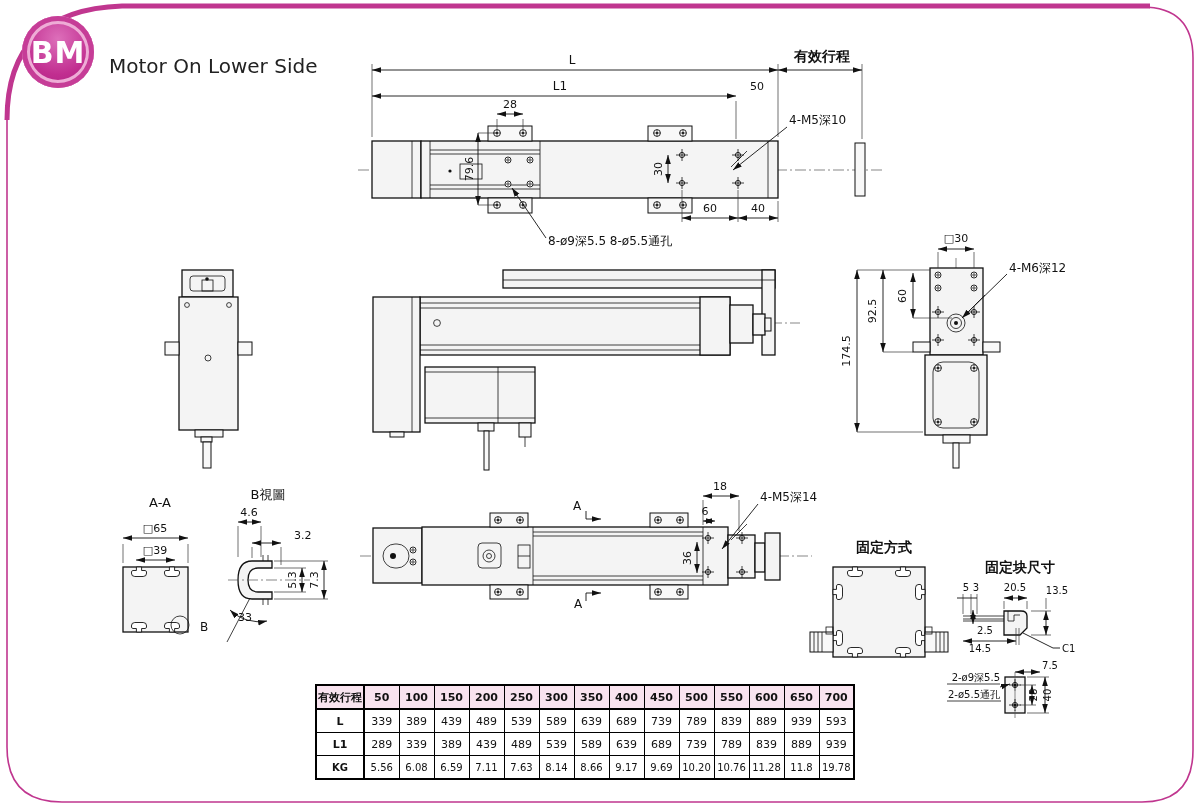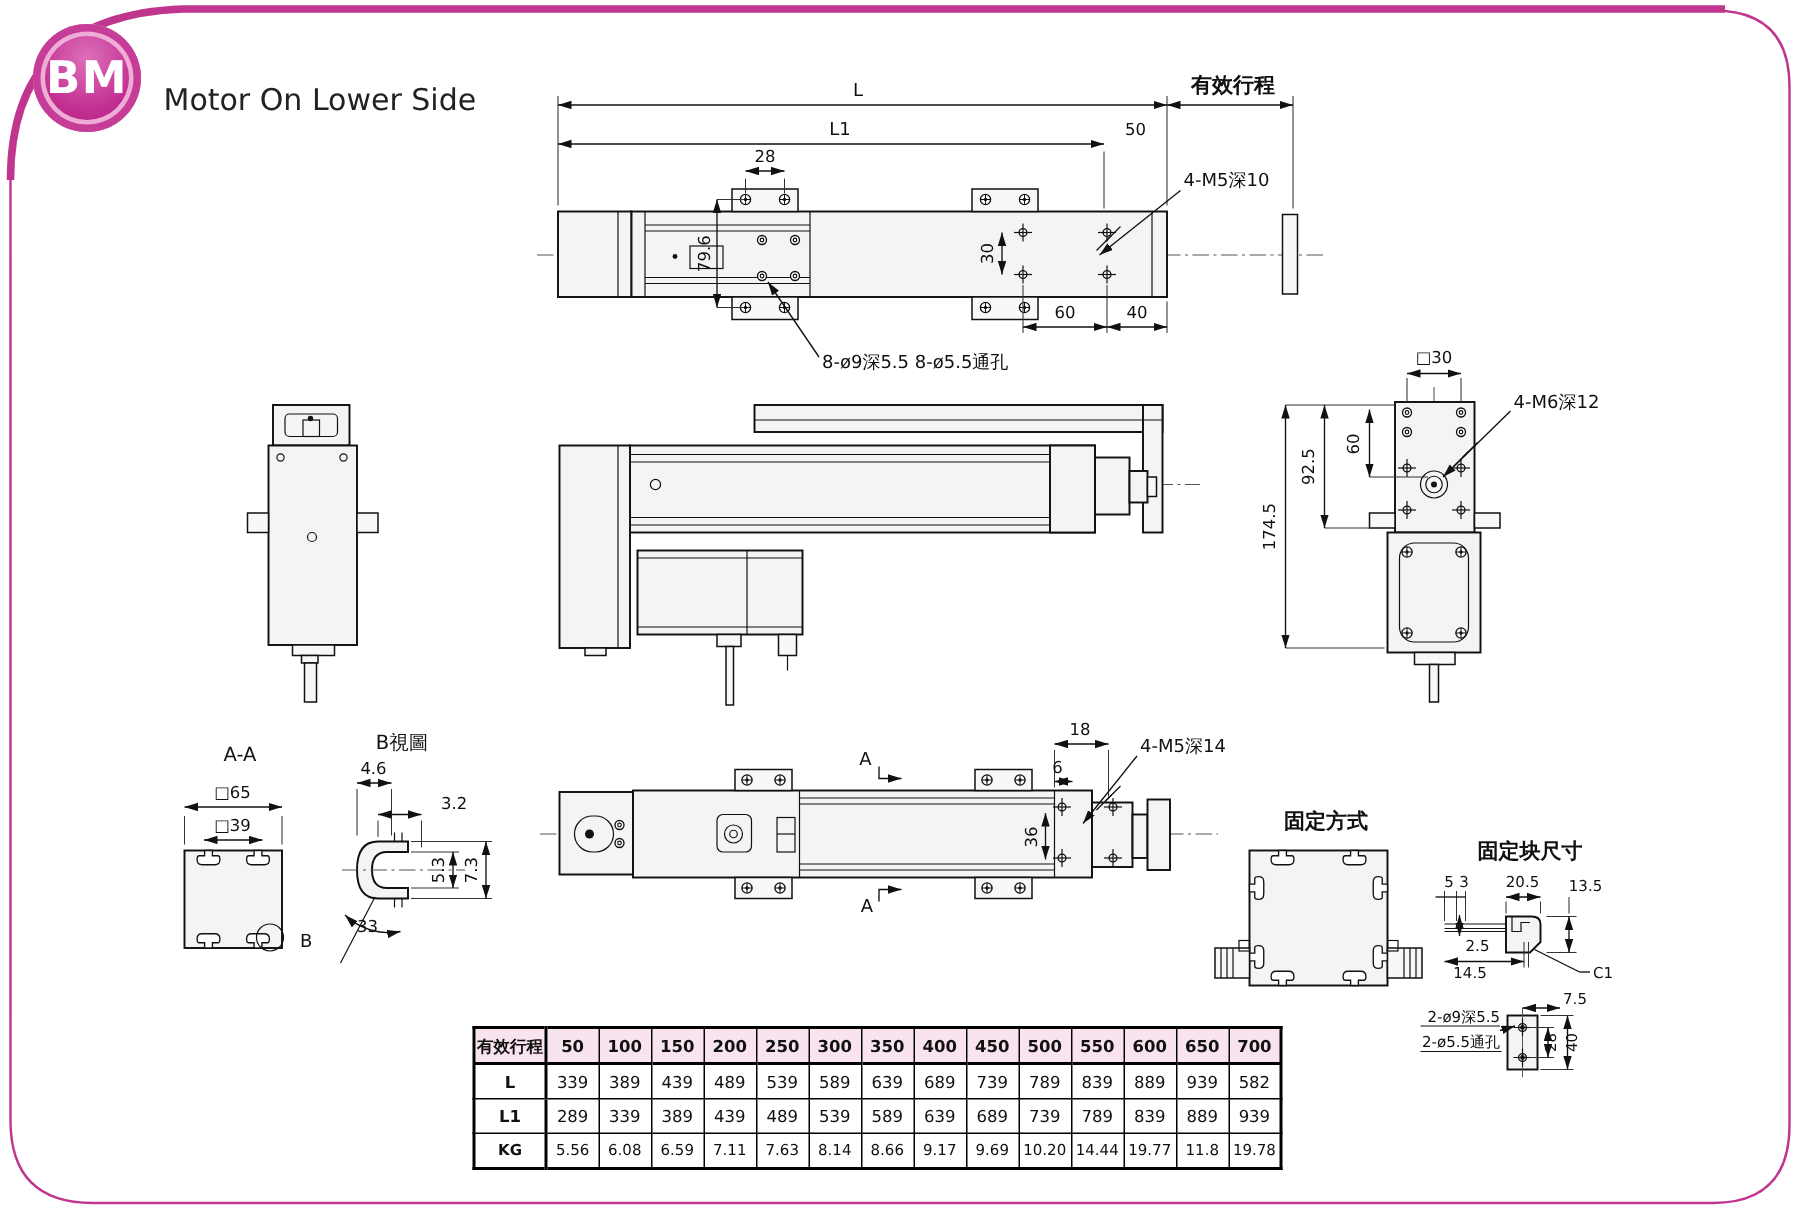--- a/index.html
+++ b/index.html
@@ -472,21 +472,21 @@
           <td>489</td>
           <td>539</td>
           <td>589</td>
           <td>639</td>
           <td>689</td>
           <td>739</td>
           <td>789</td>
           <td>839</td>
           <td>889</td>
           <td>939</td>
-          <td>582</td>
+          <td>593</td>
         </tr>
         <tr>
           <td class="rowlabel">L1</td>
           <td>289</td>
           <td>339</td>
           <td>389</td>
           <td>439</td>
           <td>489</td>
           <td>539</td>
           <td>589</td>
@@ -503,22 +503,22 @@
           <td>5.56</td>
           <td>6.08</td>
           <td>6.59</td>
           <td>7.11</td>
           <td>7.63</td>
           <td>8.14</td>
           <td>8.66</td>
           <td>9.17</td>
           <td>9.69</td>
           <td>10.20</td>
-          <td>14.44</td>
-          <td>19.77</td>
+          <td>10.76</td>
+          <td>11.28</td>
           <td>11.8</td>
           <td>19.78</td>
         </tr>
       </tbody>
     </table>
   </div>
 
 </div>
 
 </body></html>

